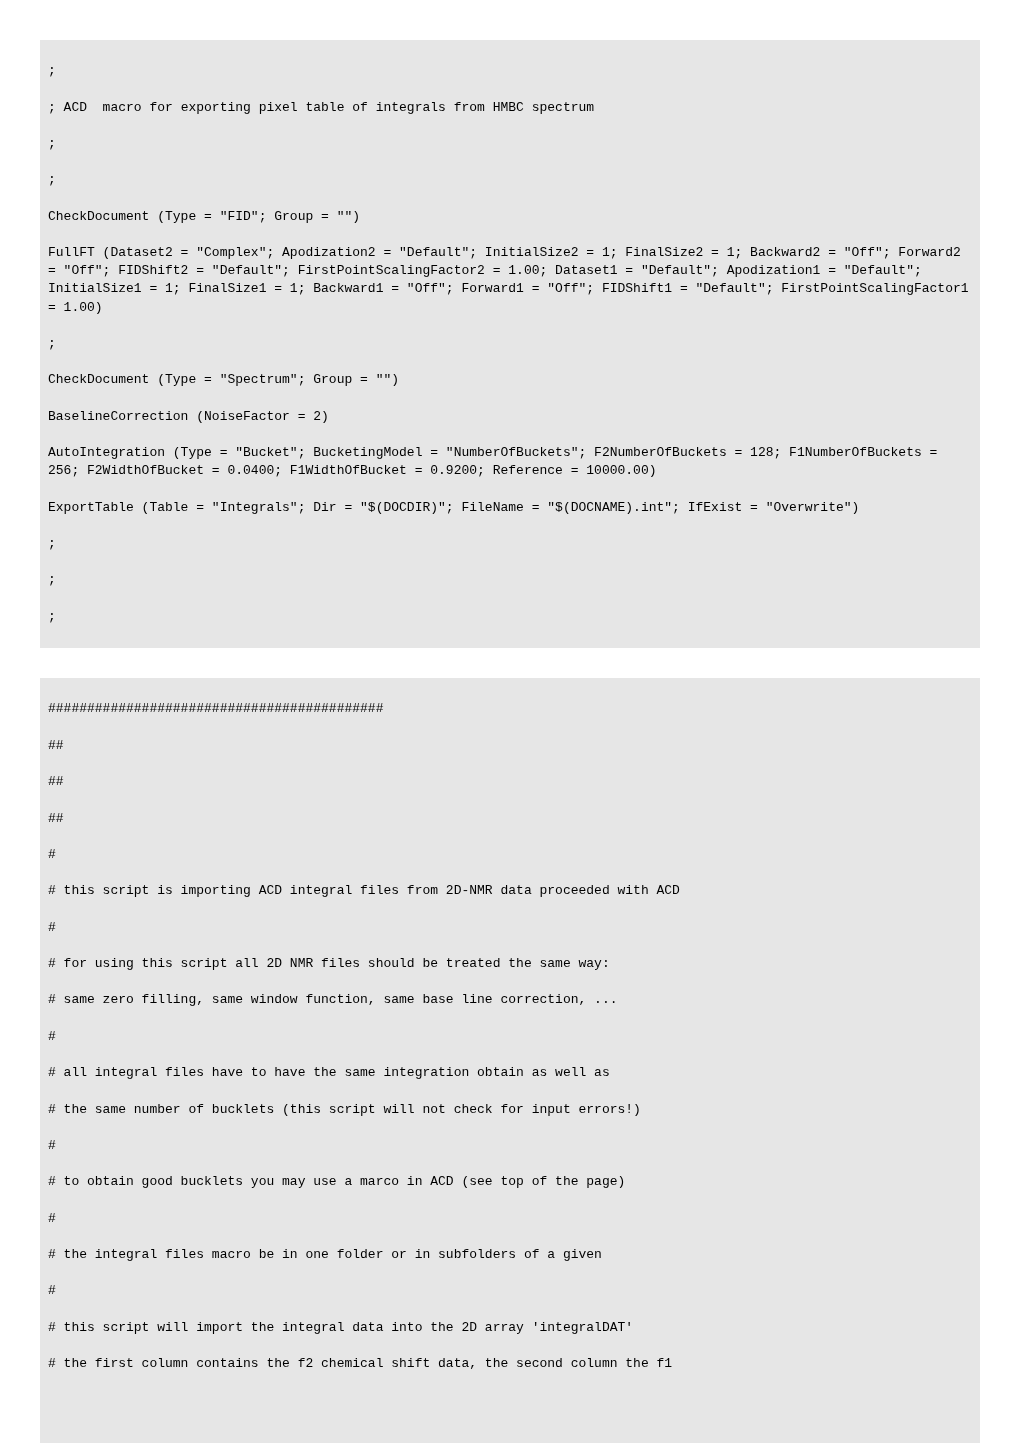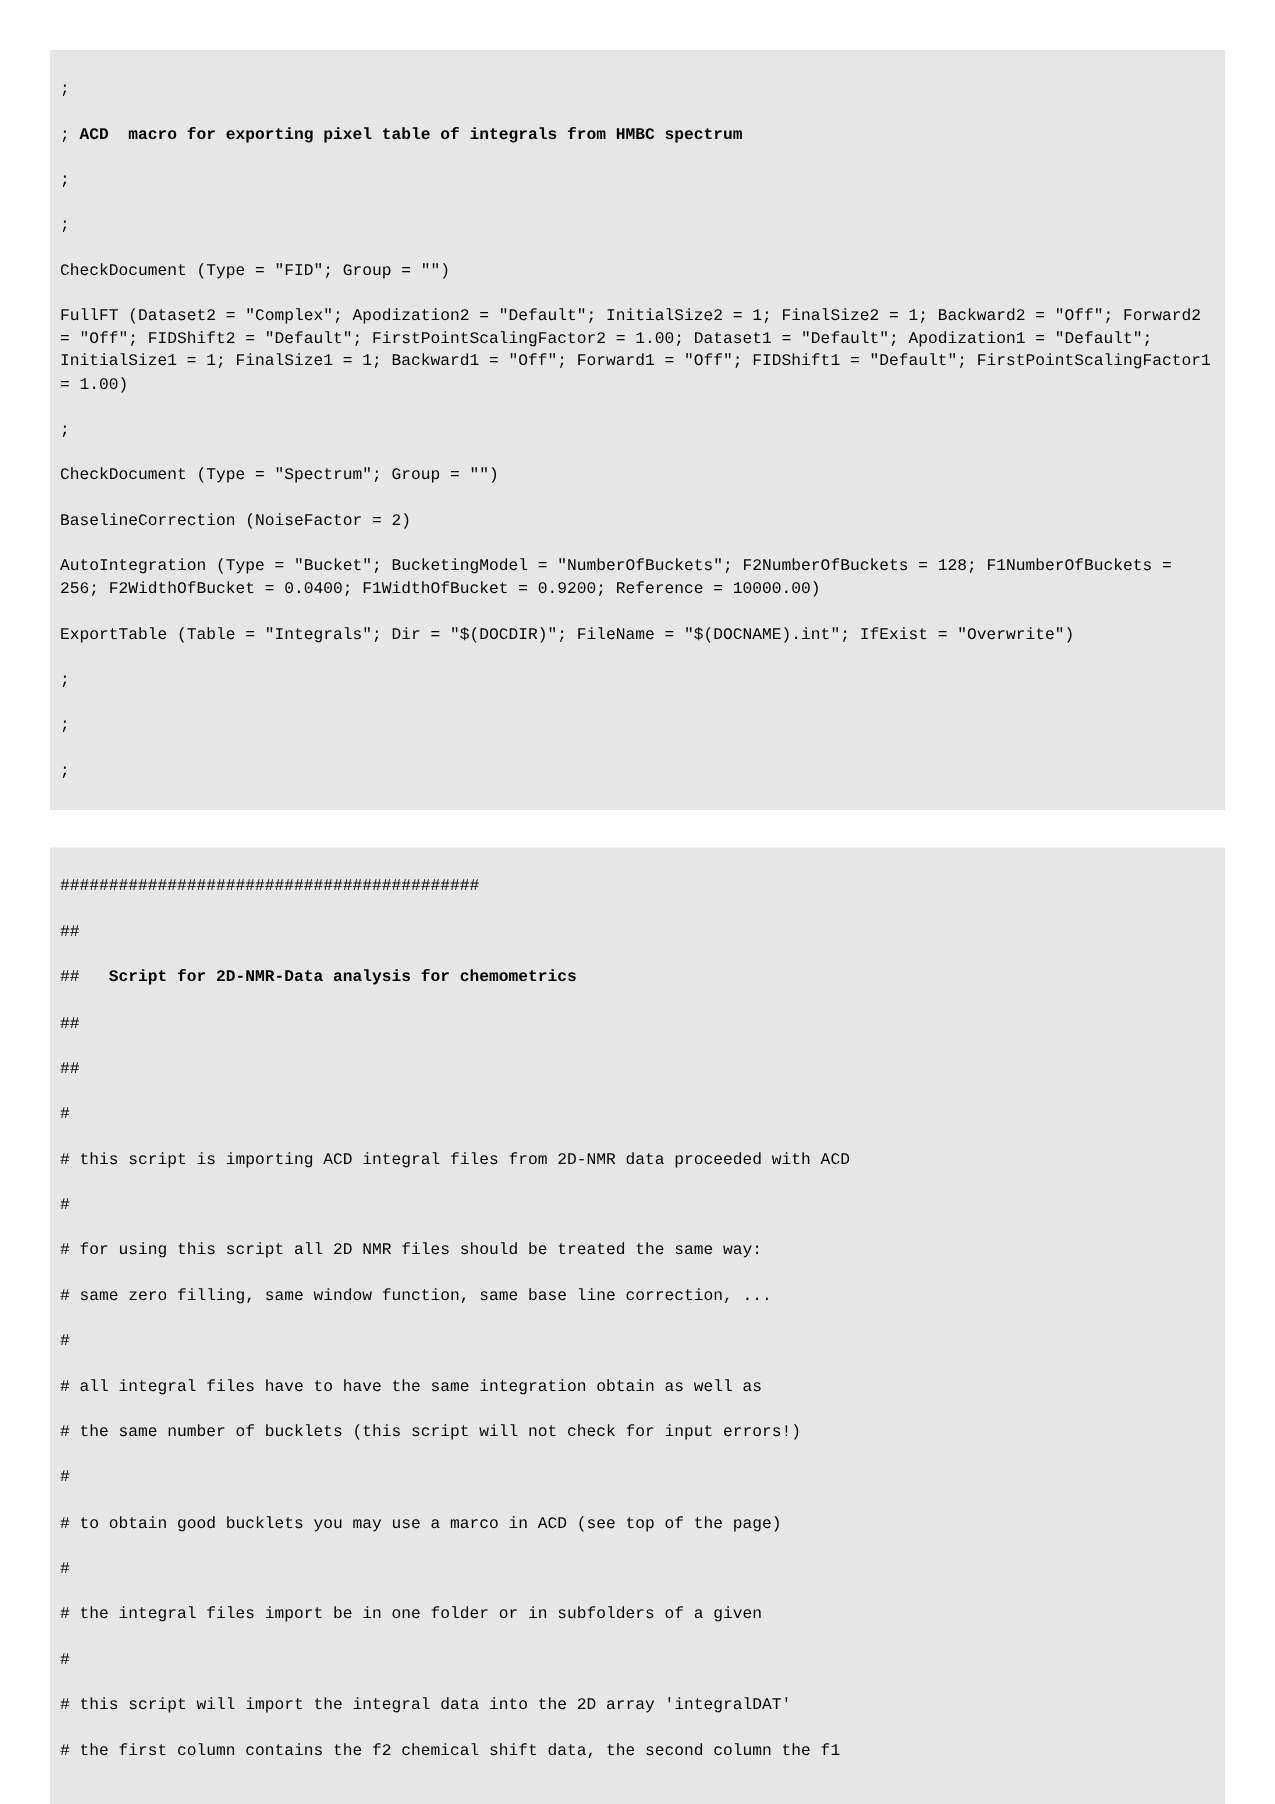--- a/index.html
+++ b/index.html
@@ -17,21 +17,21 @@
     background: #e6e6e6;
     padding: 4px 8px;
     margin-bottom: 30px;
     white-space: pre-wrap;
     word-wrap: break-word;
   }
   .line {
     display: block;
   }
   .bold {
-    font-weight: bold;
+    font-weight: normal;
   }
 </style>
 </head>
 <body>
 
 <div class="code-block">
 <span class="line">;</span>
 <span class="line">; <span class="bold">ACD  macro for exporting pixel table of integrals from HMBC spectrum</span></span>
 <span class="line">;</span>
 <span class="line">;</span>
@@ -43,35 +43,34 @@
 <span class="line">AutoIntegration (Type = "Bucket"; BucketingModel = "NumberOfBuckets"; F2NumberOfBuckets = 128; F1NumberOfBuckets = 256; F2WidthOfBucket = 0.0400; F1WidthOfBucket = 0.9200; Reference = 10000.00)</span>
 <span class="line">ExportTable (Table = "Integrals"; Dir = "$(DOCDIR)"; FileName = "$(DOCNAME).int"; IfExist = "Overwrite")</span>
 <span class="line">;</span>
 <span class="line">;</span>
 <span class="line">;</span>
 </div>
 
 <div class="code-block">
 <span class="line">###########################################</span>
 <span class="line">##</span>
-<span class="line">##   <span class="bold">Script for 2D-NMR-Data analysis for chemometrics</span></span>
 <span class="line">##</span>
 <span class="line">##</span>
 <span class="line">#</span>
 <span class="line"># this script is importing ACD integral files from 2D-NMR data proceeded with ACD</span>
 <span class="line">#</span>
 <span class="line"># for using this script all 2D NMR files should be treated the same way:</span>
 <span class="line"># same zero filling, same window function, same base line correction, ...</span>
 <span class="line">#</span>
 <span class="line"># all integral files have to have the same integration obtain as well as</span>
 <span class="line"># the same number of bucklets (this script will not check for input errors!)</span>
 <span class="line">#</span>
 <span class="line"># to obtain good bucklets you may use a marco in ACD (see top of the page)</span>
 <span class="line">#</span>
-<span class="line"># the integral files import be in one folder or in subfolders of a given</span>
+<span class="line"># the integral files macro be in one folder or in subfolders of a given</span>
 <span class="line">#</span>
 <span class="line"># this script will import the integral data into the 2D array 'integralDAT'</span>
 <span class="line"># the first column contains the f2 chemical shift data, the second column the f1</span>
 
 
 
 
 
 
 

